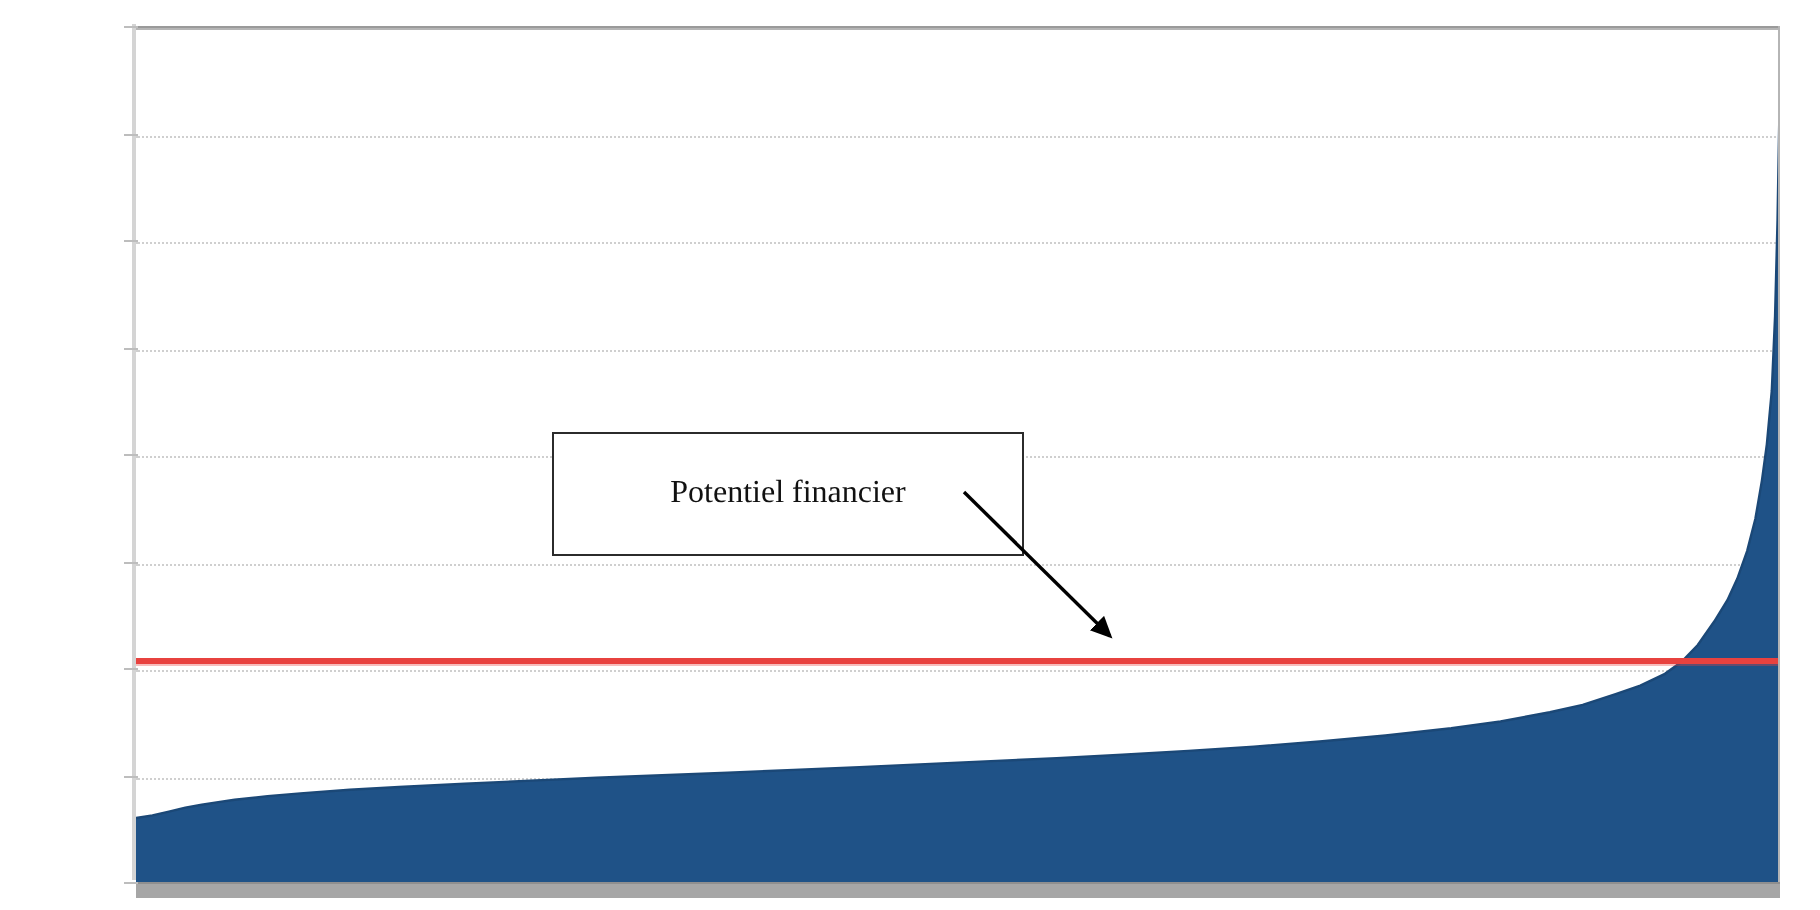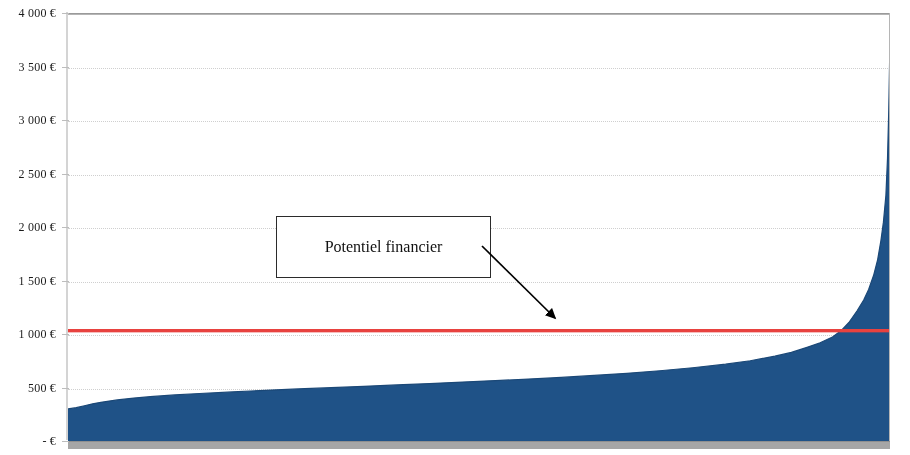--- a/index.html
+++ b/index.html
@@ -117,21 +117,21 @@
     height: 7px;
     background: #a6a6a6;
     border-top: 1px solid #8f8f8f;
   }
 
   
   #annotation-box {
     position: absolute;
     left: 276px;
     top: 216px;
-    width: 215px;
+    width: 236px;
     height: 62px;
     background: #ffffff;
     border: 1px solid #2b2b2b;
     box-sizing: border-box;
     display: flex;
     flex-direction: column;
     align-items: center;
     justify-content: center;
     line-height: 1.32;
   }
@@ -157,31 +157,20 @@
     width: 1px;
     height: 428px;
     background: #b5b5b5;
   }
 </style>
 </head>
 <body>
 
 <div id="chart-root">
 
-  <div id="y-axis-labels">
-      <div class="ytick-label" style="top: 13px;">4 000 €</div>
-      <div class="ytick-label" style="top: 66.5px;">3 500 €</div>
-      <div class="ytick-label" style="top: 120px;">3 000 €</div>
-      <div class="ytick-label" style="top: 173.5px;">2 500 €</div>
-      <div class="ytick-label" style="top: 227px;">2 000 €</div>
-      <div class="ytick-label" style="top: 280.5px;">1 500 €</div>
-      <div class="ytick-label" style="top: 334px;">1 000 €</div>
-      <div class="ytick-label" style="top: 387.5px;">500 €</div>
-      <div class="ytick-label" style="top: 441px;">-  €</div>
-    </div>
 
   <div id="y-axis-line"></div>
 
   <div id="plot-area">
     <div id="plot-inner">
         <div class="gridline" style="top: 428px;"></div>
         <div class="gridline" style="top: 374.5px;"></div>
         <div class="gridline" style="top: 321px;"></div>
         <div class="gridline" style="top: 267.5px;"></div>
         <div class="gridline" style="top: 214px;"></div>

